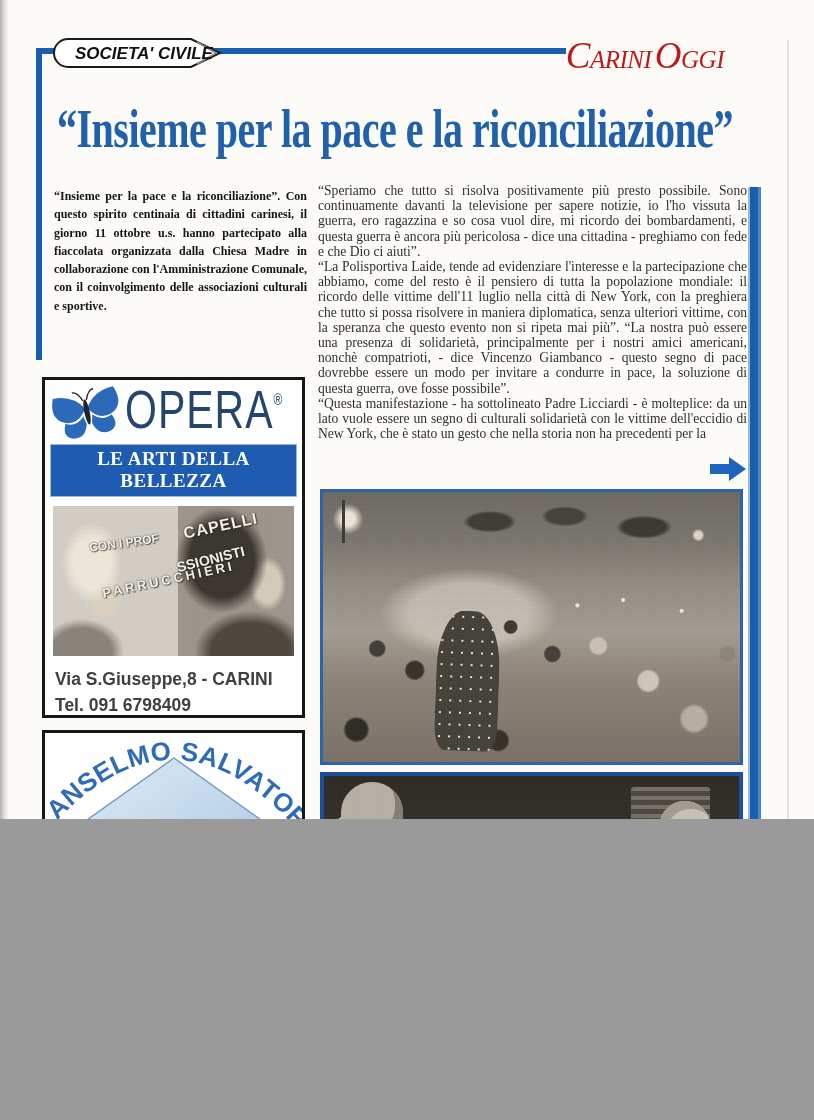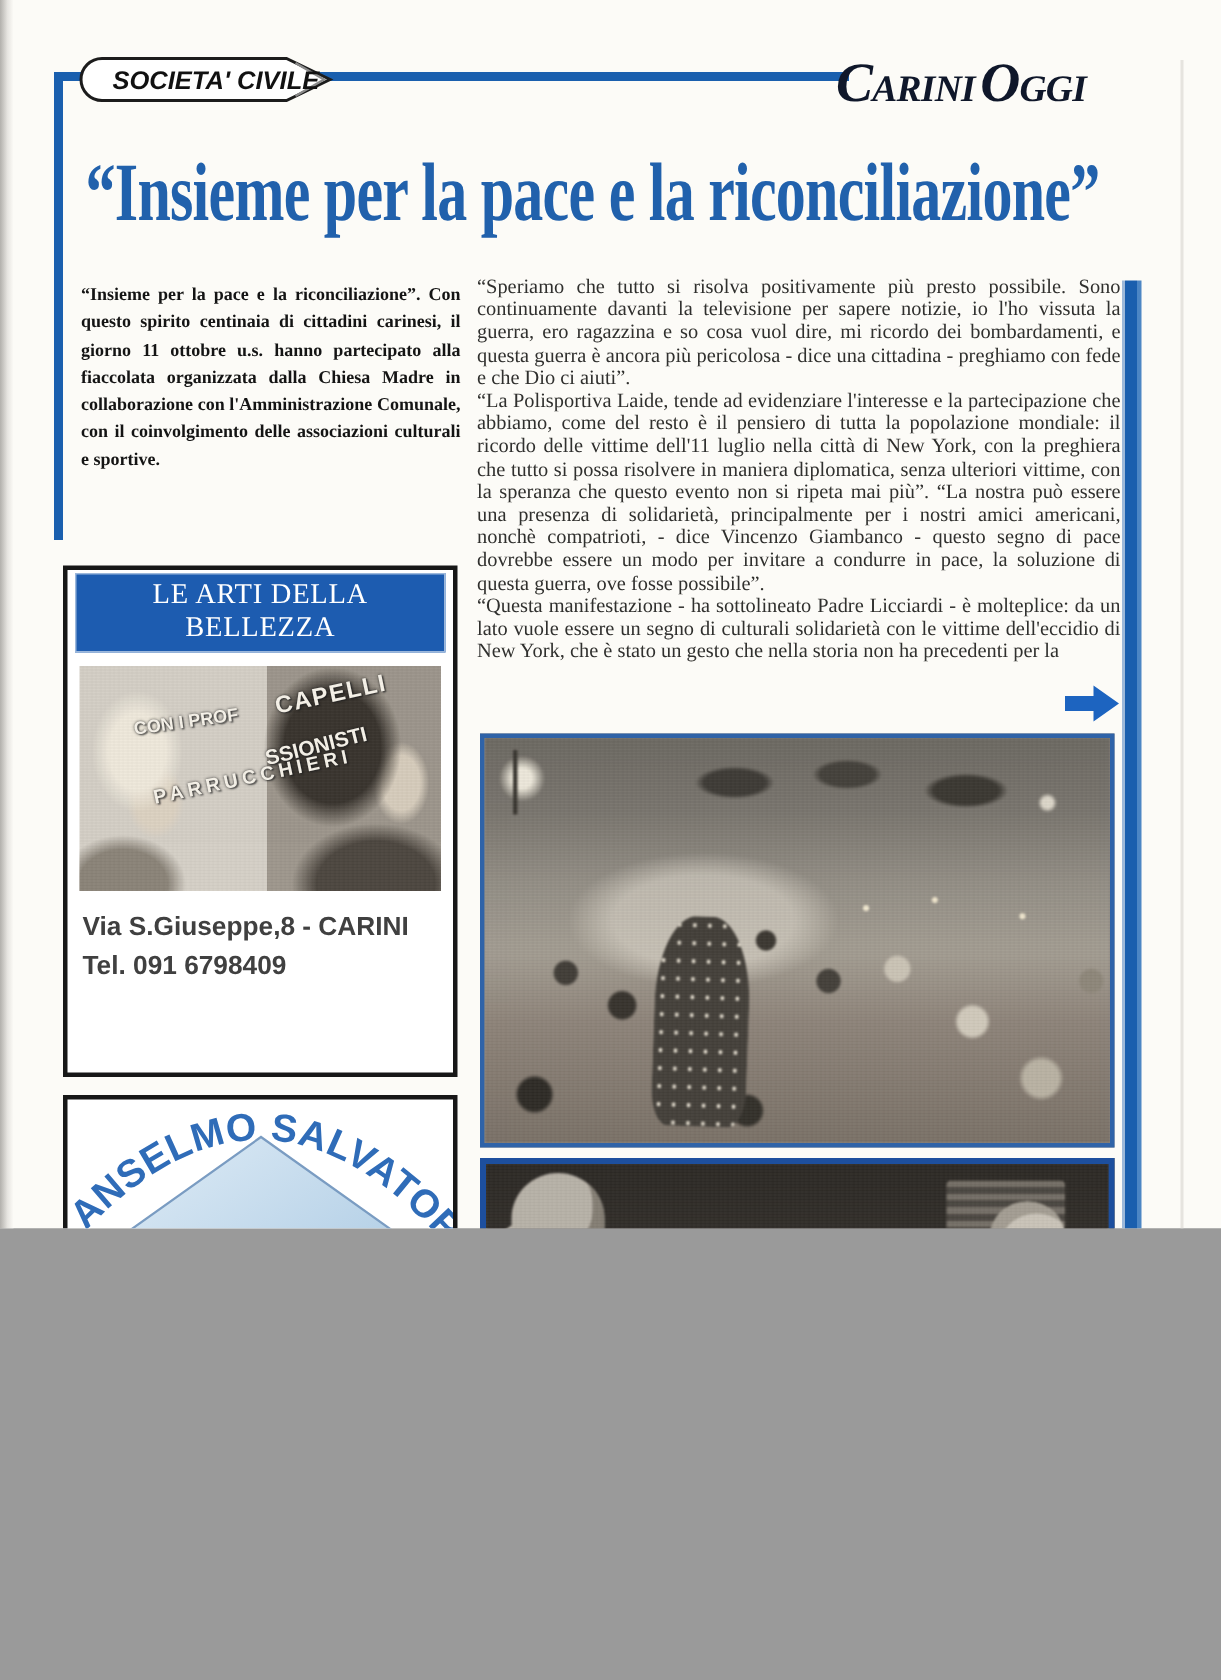--- a/index.html
+++ b/index.html
@@ -14,22 +14,22 @@
   .scan-bottom{left:0;top:1094px;width:814px;height:26px;
     background:linear-gradient(90deg,#8a8a8a,#414141 12%,#676767 27%,#2f2f2f 45%,#5a5a5a 63%,#2b2b2b 78%,#565656 92%,#7d7d7d);}
 
   
   .rule-top{left:36px;top:48px;width:530px;height:6px;background:#1a5fae;}
   .rule-left{left:36px;top:48px;width:6px;height:312px;background:#1a5fae;}
 
   .badge-svg{left:50px;top:36px;}
   .badge-text{font-family:"Liberation Sans",sans-serif;font-weight:bold;font-style:italic;font-size:17px;fill:#111;}
 
-  .masthead{left:520px;top:34px;width:204px;text-align:right;color:#0f172a;
-    font-style:italic;font-weight:bold;white-space:nowrap;letter-spacing:-0.5px;}
+  .masthead{left:520px;top:34px;width:204px;text-align:right;color:#b91c1c;
+    font-style:italic;font-weight:normal;white-space:nowrap;letter-spacing:-0.5px;}
   .masthead .cap{font-size:37px;}
   .masthead .rest{font-size:25px;}
 
   .title{left:40px;top:98px;width:710px;height:62px;line-height:62px;text-align:center;
     color:#2161ac;font-weight:bold;font-size:40px;letter-spacing:-0.5px;white-space:nowrap;
     transform:scaleY(1.38);transform-origin:center;}
 
   .intro{left:54px;top:187px;width:253px;font-weight:bold;font-size:12px;line-height:18.3px;
     text-align:justify;color:#141414;margin:0;}
 
@@ -39,21 +39,21 @@
 
   .arrow-svg{left:710px;top:456px;}
 
   
   .opera{left:42px;top:377px;width:257px;height:335px;background:#fff;border:3px solid #171717;}
   .op-logo{position:relative;height:62px;}
   .op-brand{position:absolute;left:80px;top:0px;font-family:"Liberation Sans",sans-serif;
     font-size:41px;color:#24456e;letter-spacing:1px;transform:scaleY(1.3);transform-origin:top;white-space:nowrap;}
   .op-reg{font-size:12px;vertical-align:18px;letter-spacing:0;}
   .op-banner{margin:2px 5px 0;background:#1d5cb0;border:1px solid #9cb8dc;color:#fff;
-    font-weight:normal;font-size:19px;text-align:center;padding:3px 0 4px;letter-spacing:0.5px;}
+    font-weight:bold;font-size:19px;text-align:center;padding:3px 0 4px;letter-spacing:0.5px;}
   .op-photo{position:relative;margin:9px 8px 0;height:150px;overflow:hidden;
     background:
       radial-gradient(ellipse 42px 56px at 16% 38%, #efe9db 0 45%, rgba(239,233,219,0) 72%),
       radial-gradient(ellipse 26px 34px at 21% 60%, #ddd2c2 0 50%, rgba(221,210,194,0) 74%),
       radial-gradient(ellipse 54px 42px at 12% 97%, #8a8378 0 55%, rgba(138,131,120,0) 78%),
       radial-gradient(ellipse 62px 72px at 70% 36%, #3a352f 0 52%, rgba(58,53,47,0) 74%),
       radial-gradient(ellipse 26px 38px at 89% 52%, #d6ccbc 0 48%, rgba(214,204,188,0) 72%),
       radial-gradient(ellipse 72px 52px at 82% 97%, #4c463f 0 55%, rgba(76,70,63,0) 78%),
       linear-gradient(90deg,#d4cfc6 0 52%,#9d968c 52% 100%);}
   .ovl{position:absolute;font-family:"Liberation Sans",sans-serif;font-weight:bold;color:#f7f3ea;
@@ -173,20 +173,33 @@
     <p>“Speriamo che tutto si risolva positivamente più presto possibile. Sono continuamente davanti la televisione per sapere notizie, io l'ho vissuta la guerra, ero ragazzina e so cosa vuol dire, mi ricordo dei bombardamenti, e questa guerra è ancora più pericolosa - dice una cittadina - preghiamo con fede e che Dio ci aiuti”.</p>
     <p>“La Polisportiva Laide, tende ad evidenziare l'interesse e la partecipazione che abbiamo, come del resto è il pensiero di tutta la popolazione mondiale: il ricordo delle vittime dell'11 luglio nella città di New York, con la preghiera che tutto si possa risolvere in maniera diplomatica, senza ulteriori vittime, con la speranza che questo evento non si ripeta mai più”.  “La nostra può essere una presenza di solidarietà, principalmente per i nostri amici americani, nonchè compatrioti, - dice Vincenzo Giambanco - questo segno di pace dovrebbe essere un modo per invitare a condurre in pace, la soluzione di questa guerra, ove fosse possibile”.</p>
     <p>“Questa manifestazione - ha sottolineato Padre Licciardi - è molteplice: da un lato vuole essere un segno di culturali solidarietà con le vittime dell'eccidio di New York, che è stato un gesto che nella storia non ha precedenti per la</p>
   </div>
 
   <svg class="abs arrow-svg" width="36" height="26" viewBox="0 0 36 26">
     <polygon points="0,8 19,8 19,1 36,13 19,25 19,18 0,18" fill="#1d64c0"></polygon>
   </svg>
 
   <div class="abs opera">
+    <div class="op-logo">
+      <svg class="abs" style="left:4px;top:4px;" width="76" height="56" viewBox="0 0 84 60">
+        <g transform="rotate(-12 42 30)">
+          <path d="M8,8 Q0,28 14,36 Q27,42 37,31 L41,26 Q30,8 8,8 Z" fill="#2b6ab8"></path>
+          <path d="M16,38 Q9,52 22,56 Q35,58 39,43 L37,34 Q27,44 16,38 Z" fill="#2b6ab8"></path>
+          <path d="M76,8 Q84,28 70,36 Q57,42 47,31 L43,26 Q54,8 76,8 Z" fill="#2b6ab8"></path>
+          <path d="M68,38 Q75,52 62,56 Q49,58 45,43 L47,34 Q57,44 68,38 Z" fill="#2b6ab8"></path>
+          <ellipse cx="42" cy="30" rx="3" ry="14" fill="#1b2434"></ellipse>
+          <path d="M40,17 Q36,6 30,6 M44,17 Q48,6 54,6" fill="none" stroke="#1b2434" stroke-width="1.5"></path>
+        </g>
+      </svg>
+      <div class="op-brand"><span>OPERA</span><span class="op-reg">®</span></div>
+    </div>
     <div class="op-banner">LE ARTI DELLA BELLEZZA</div>
     <div class="op-photo">
       <span class="ovl ovl1">CAPELLI</span>
       <span class="ovl ovl2">SSIONISTI</span>
       <span class="ovl ovl3">CON I PROF</span>
       <span class="ovl ovl4">PARRUCCHIERI</span>
       <div class="grain"></div>
     </div>
     <div class="op-address">
       <div>Via S.Giuseppe,8 - CARINI</div>

